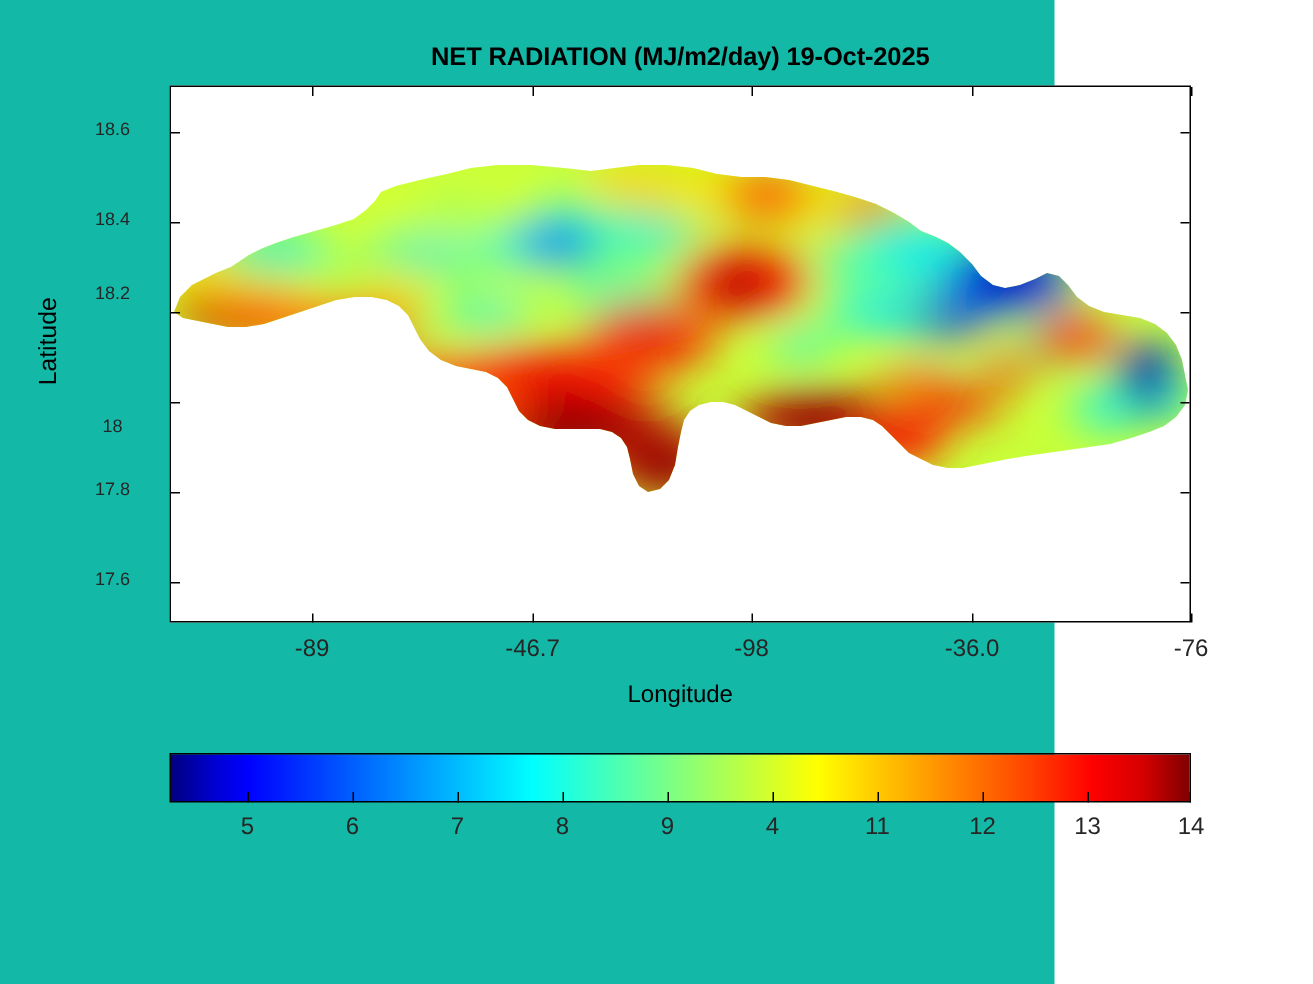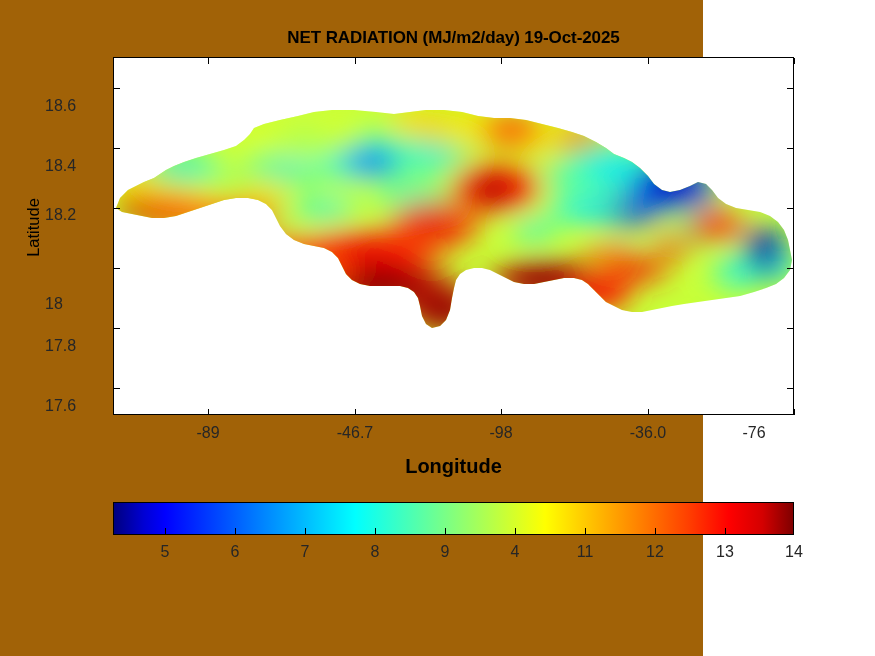--- a/index.html
+++ b/index.html
@@ -3,21 +3,21 @@
 <meta charset="utf-8">
 <style>
   html,body{margin:0;padding:0;}
   body{
     width:875px;height:656px;
     background:#ffffff;
     font-family:"Liberation Sans", sans-serif;
     overflow:hidden;
     position:relative;
   }
-  #figure{position:absolute;left:0;top:0;width:703px;height:656px;background:#a16207;}
+  #figure{position:absolute;left:0;top:0;width:703px;height:656px;background:#14b8a6;}
 
   
   .fig-title{
     position:absolute;
     left:113px; top:28px; width:681px;
     text-align:center;
     font-size:17px;
     font-weight:bold;
     color:#000;
     letter-spacing:-0.1px;
@@ -40,43 +40,41 @@
   .tick{position:absolute;background:#000;}
   .tick-y{width:6px;height:1px;left:114px;}
   .tick-y-r{width:6px;height:1px;left:787px;}
   .tick-x{height:6px;width:1px;top:409px;}
   .tick-x-t{height:6px;width:1px;top:58px;}
 
   
   .ylabel-tick{
     position:absolute;
     width:60px;
-    text-align:left;
-    font-size:16px;
+    text-align:center;
+    font-size:12px;
     color:#262626;
     right:auto;
-    margin-top:18px;
   }
   .xlabel-tick{
     position:absolute;
     width:80px;
     text-align:center;
     font-size:16px;
     color:#262626;
     top:424px;
   }
 
   
   .axis-name-x{
     position:absolute;
     left:113px; top:455px; width:681px;
     text-align:center;
-    font-size:20px;
+    font-size:16px;
     color:#000;
-    font-weight:bold;
   }
   .axis-name-y{
     position:absolute;
     left:-57px; top:218px;
     width:180px;
     text-align:center;
     font-size:16.5px;
     color:#000;
     transform:rotate(-90deg);
     transform-origin:center center;
@@ -296,21 +294,21 @@
   <div class="tick tick-x-t" style="left:208px"></div>
   <div class="tick tick-x-t" style="left:355px"></div>
   <div class="tick tick-x-t" style="left:501px"></div>
   <div class="tick tick-x-t" style="left:648px"></div>
   <div class="tick tick-x-t" style="left:794px"></div>
 
   <div class="xlabel-tick" style="left:168px">-89</div>
   <div class="xlabel-tick" style="left:315px">-46.7</div>
   <div class="xlabel-tick" style="left:461px">-98</div>
   <div class="xlabel-tick" style="left:608px">-36.0</div>
-  <div class="xlabel-tick" style="left:714px">-76</div>
+  <div class="xlabel-tick" style="left:754px">-76</div>
 
   <div class="axis-name-x">Longitude</div>
   <div class="axis-name-y">Latitude</div>
 
   <div class="cbar-box"></div>
 
   <div class="cbar-tick" style="left:165px"></div>
   <div class="cbar-tick" style="left:235px"></div>
   <div class="cbar-tick" style="left:305px"></div>
   <div class="cbar-tick" style="left:375px"></div>

